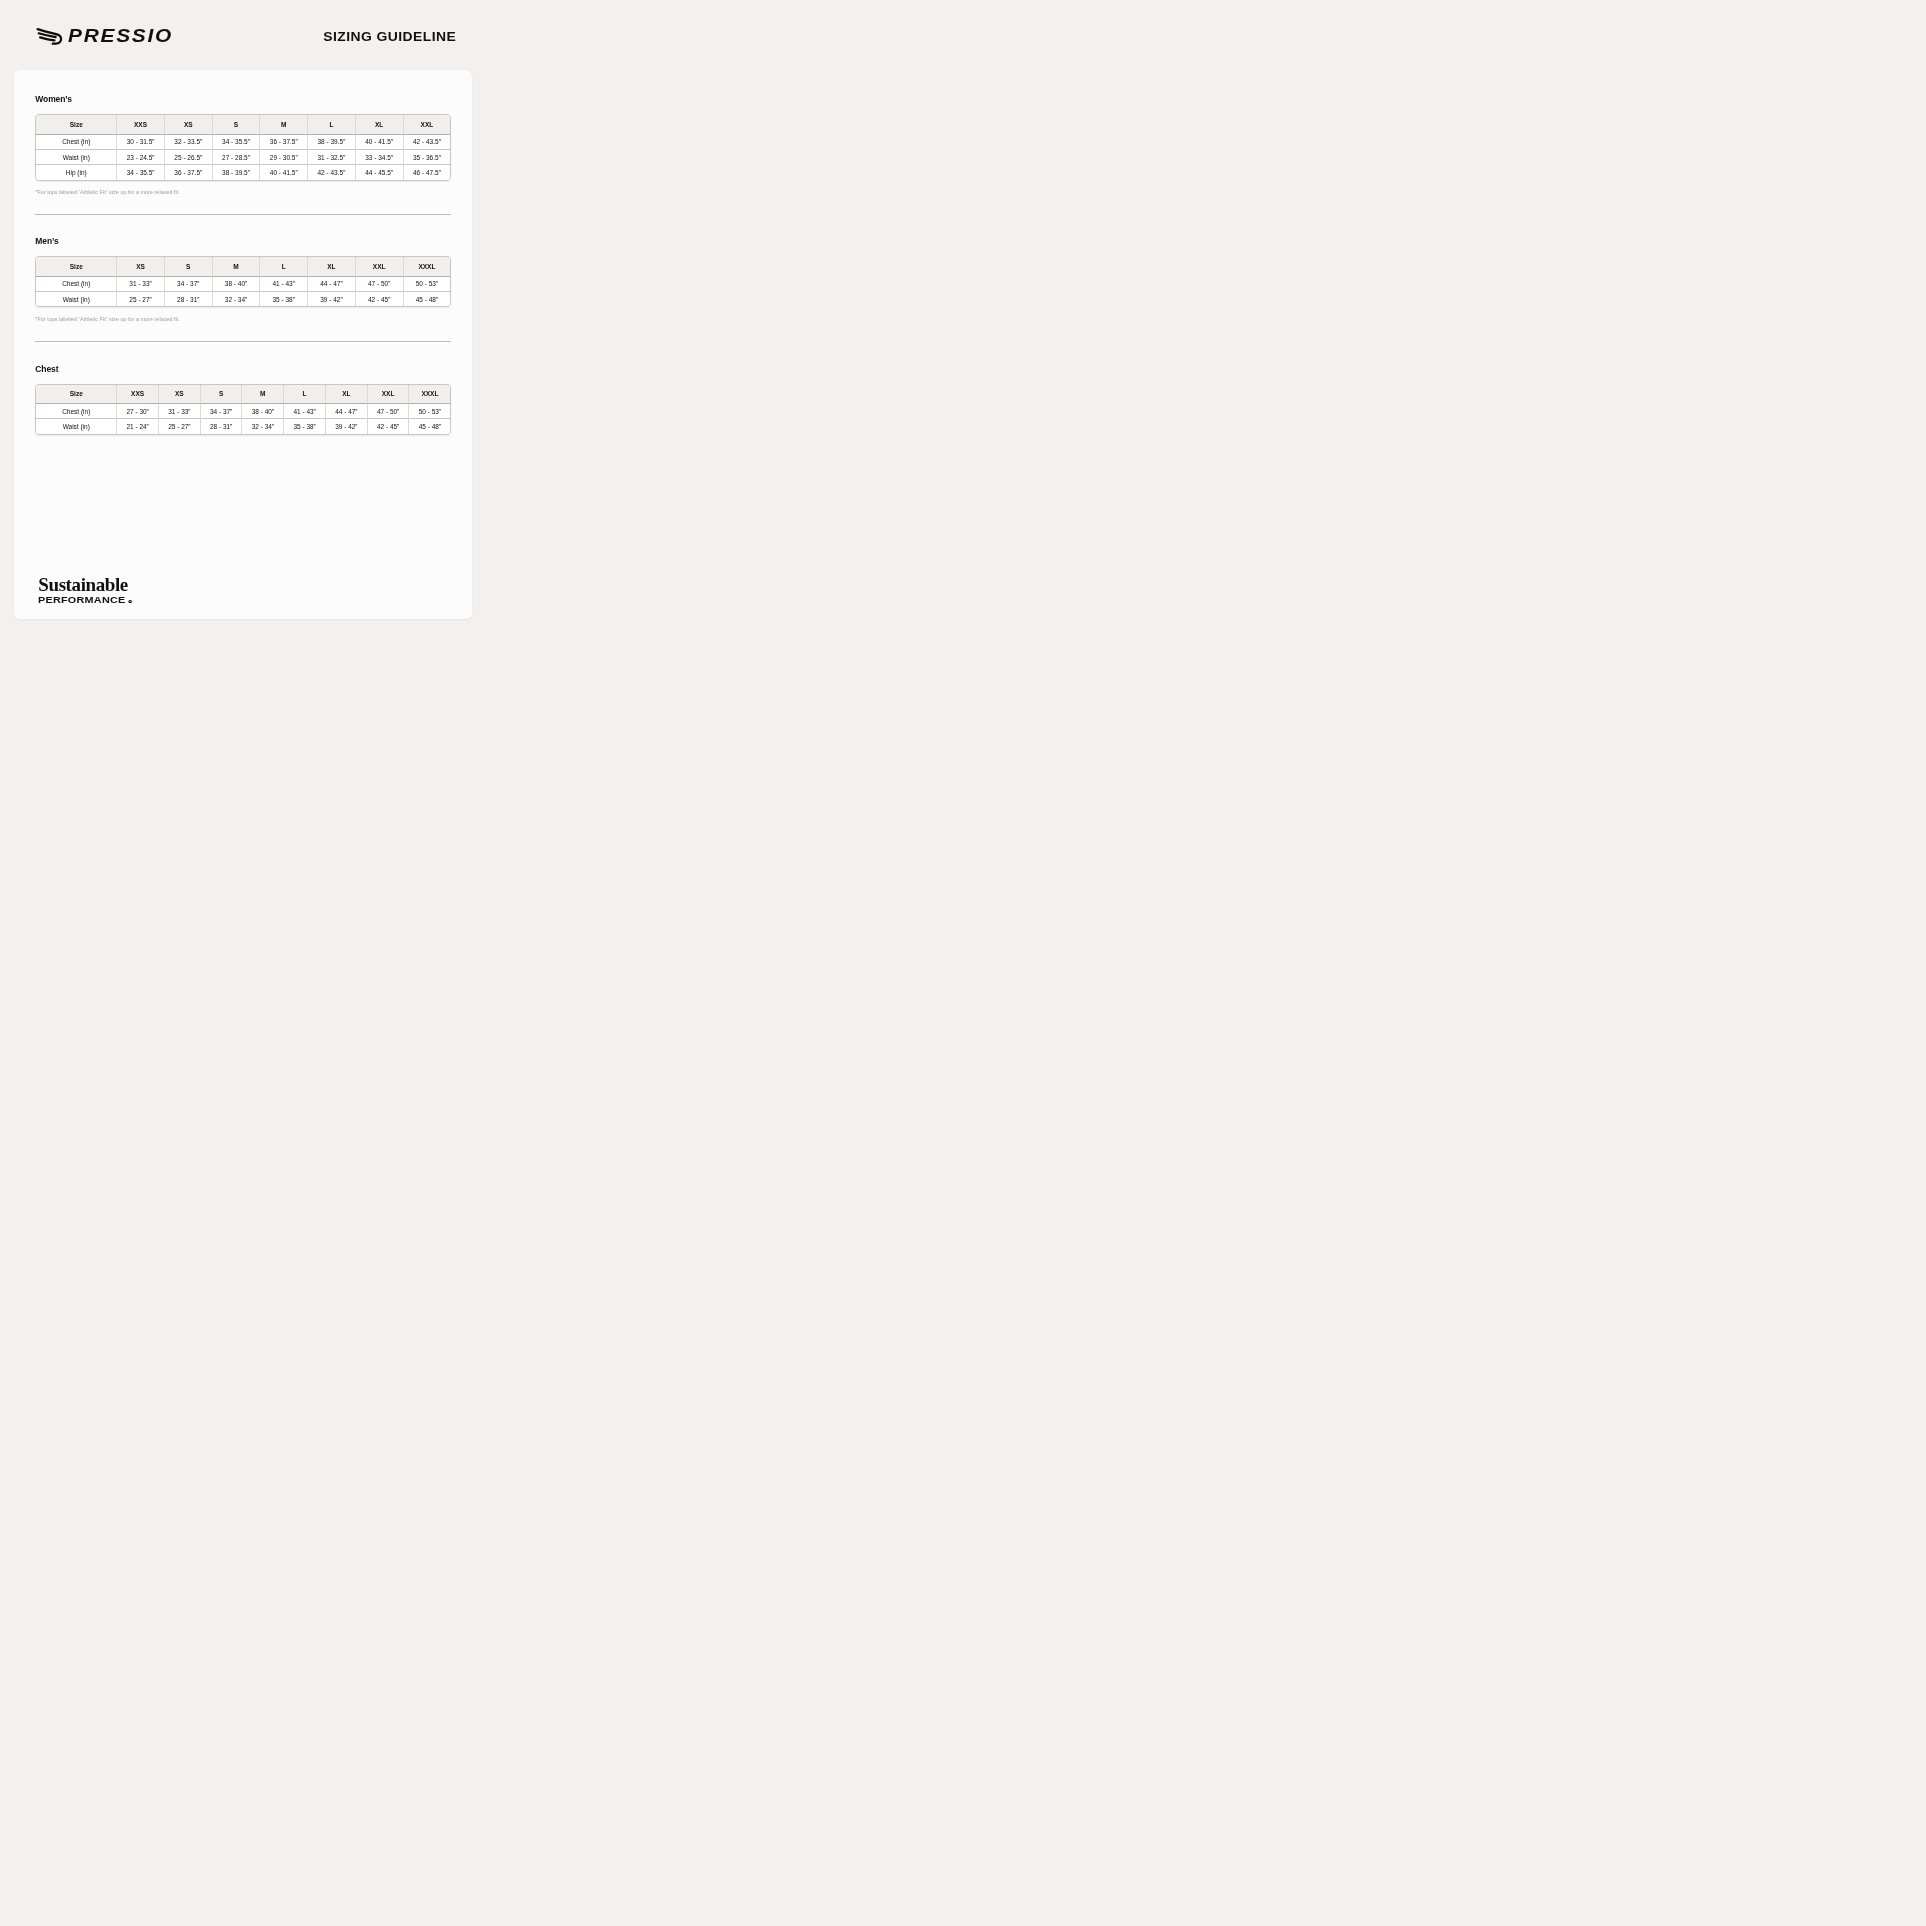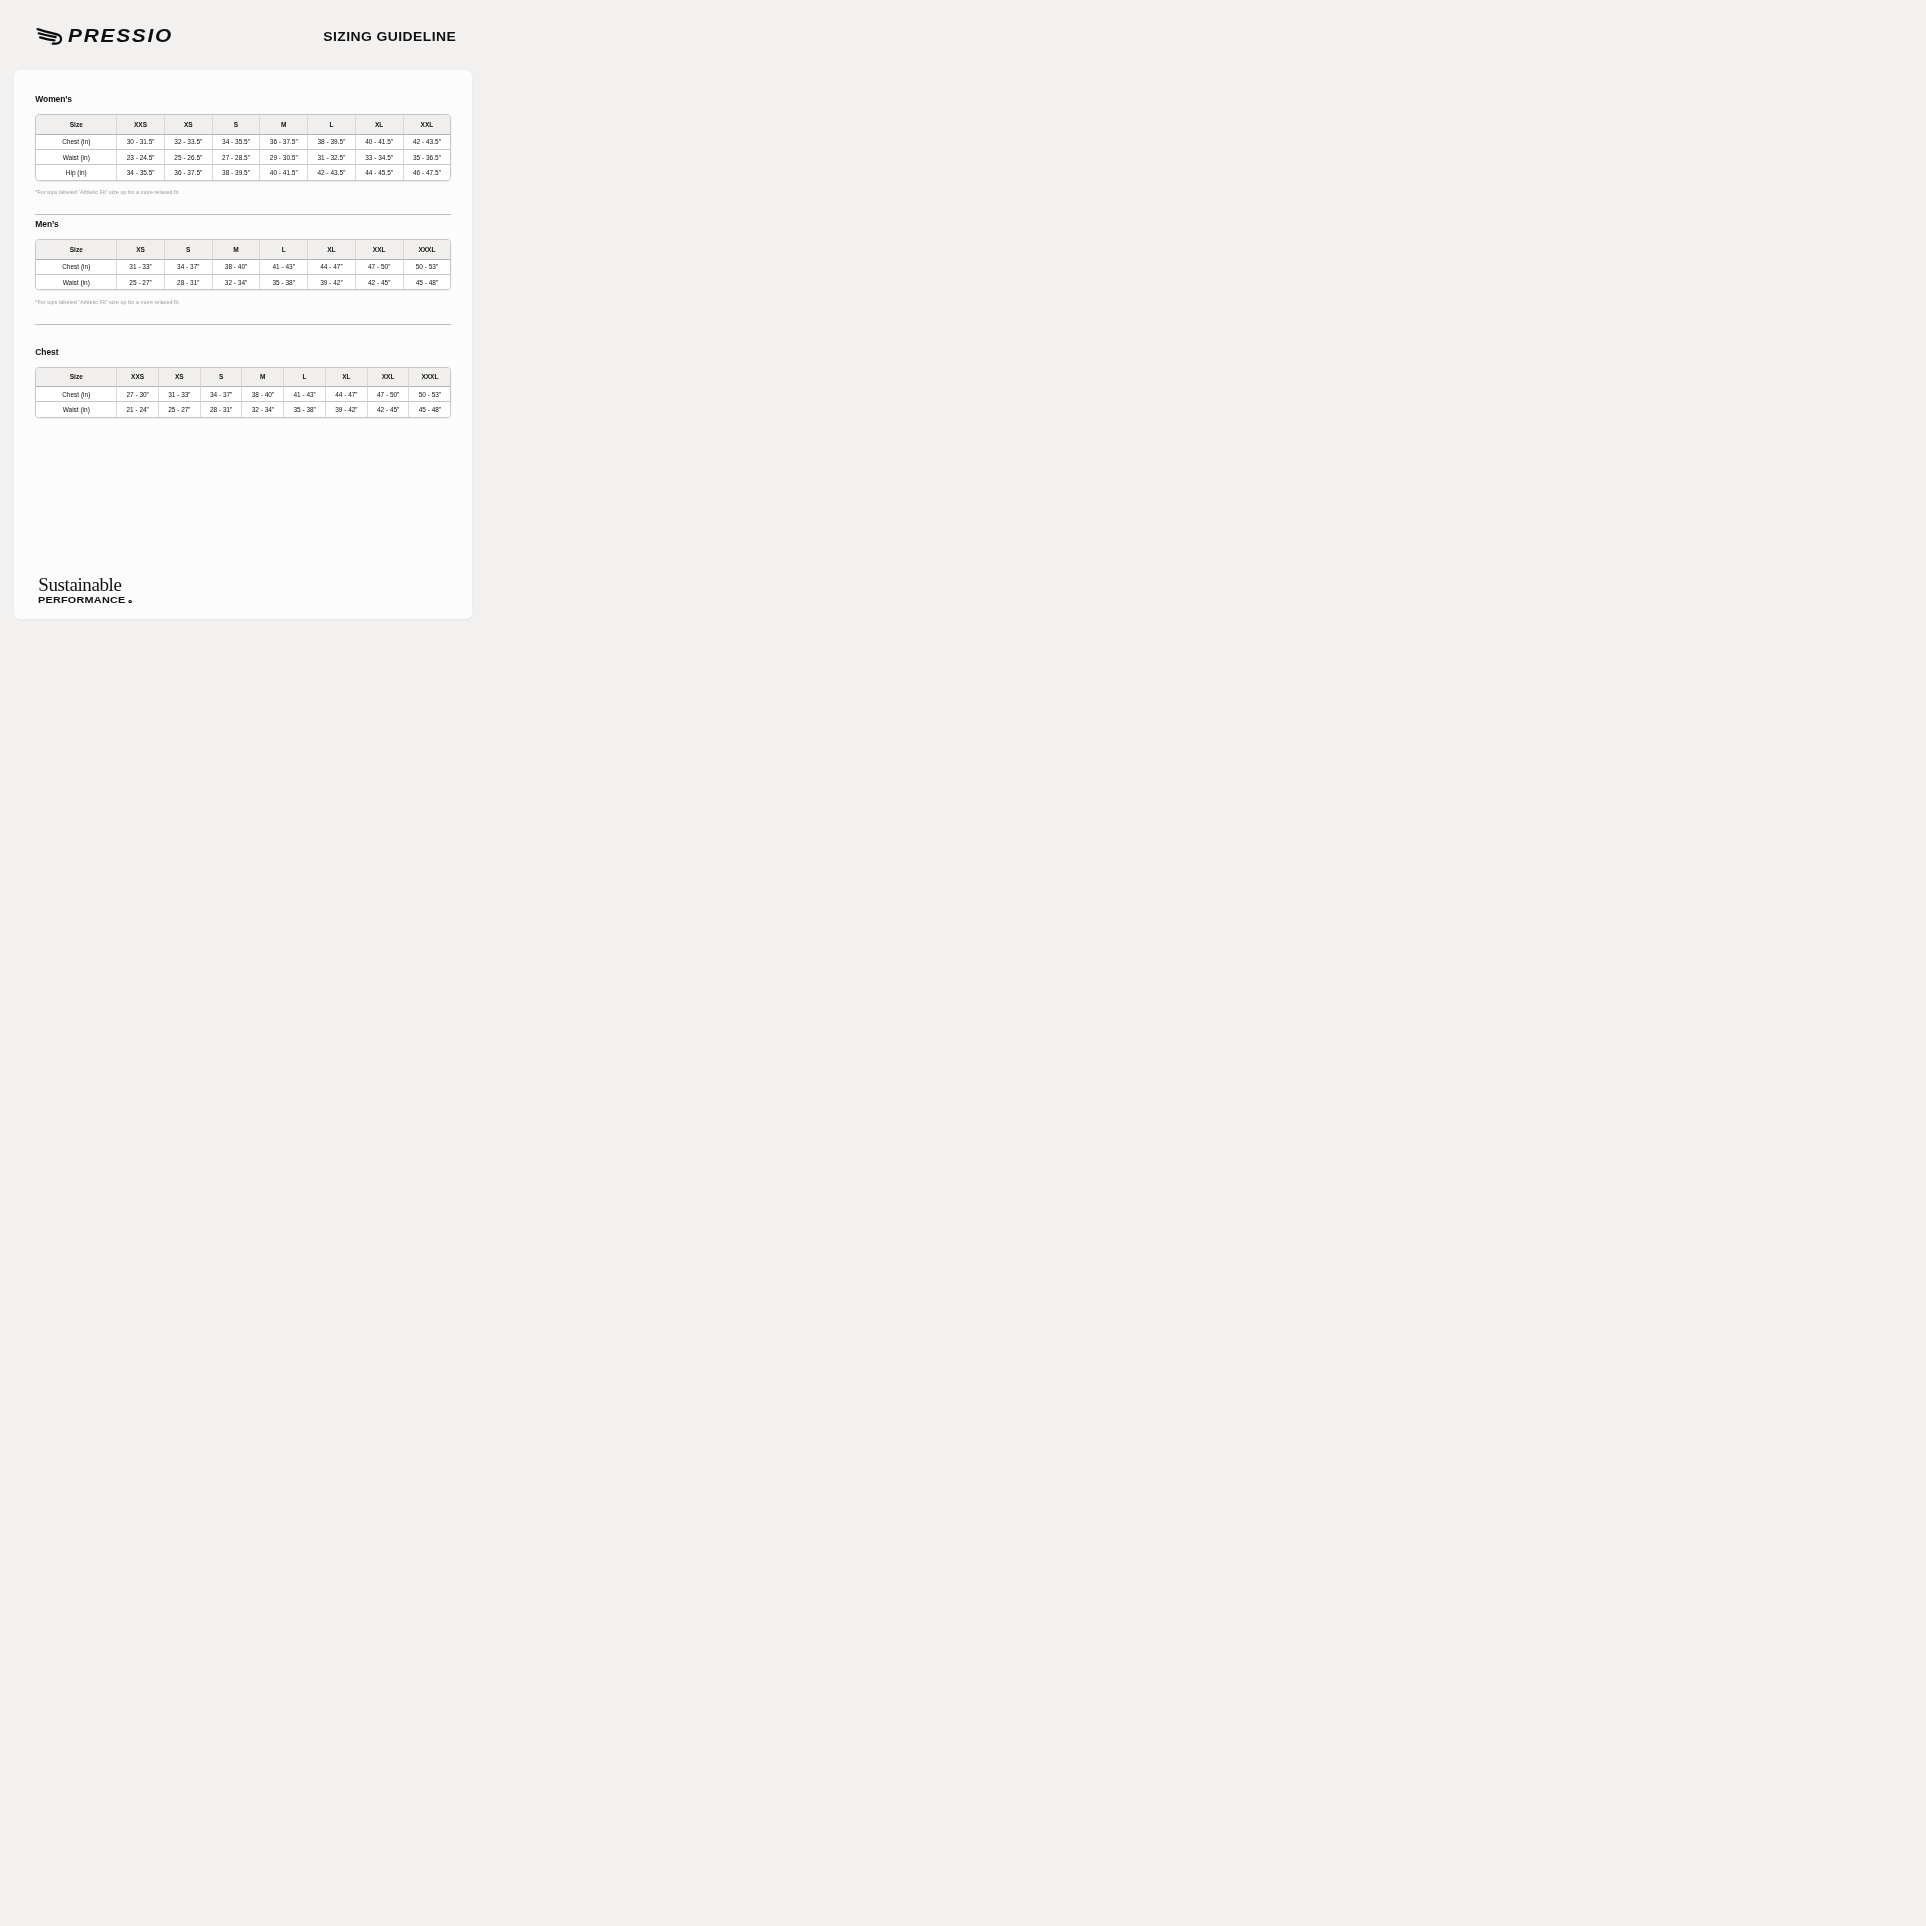--- a/index.html
+++ b/index.html
@@ -32,21 +32,21 @@
   .card {
     position:absolute; left:14.3px; top:70px; width:458px; height:549px;
     background:#fcfcfc; border-radius:6.2px;
     box-shadow:0 0.4px 2.3px rgba(0,0,0,0.05);
     padding:0 21px;
   }
   .section-title {
     font-size:8.5px; font-weight:bold; letter-spacing:-0.1px;
     margin:24px 0 10px 0;
   }
-  .section-title.mt2 { margin-top:4px; }
+  .section-title.mt2 { margin-top:21px; }
   .section-title.mt3 { margin-top:21.6px; }
 
   .table-wrap {
     border:0.4px solid #c8c6c4; border-radius:4.6px; overflow:hidden;
     background:#fff; box-shadow:0 0.8px 1.2px rgba(0,0,0,0.07);
   }
   table { width:100%; border-collapse:separate; border-spacing:0; table-layout:fixed; }
   th {
     background:#f1efed; font-weight:bold; font-size:6.5px;
     height:18.5px; text-align:center; vertical-align:middle;
@@ -62,21 +62,21 @@
   .footnote { margin-top:8.5px; font-size:5.4px; color:#9d9d9d; letter-spacing:0.04px; }
 
   hr.divider {
     border:none; border-top:0.8px solid #bfbdbb; height:0;
     margin:19px 0 0 0;
   }
 
   
   .footer { position:absolute; left:24px; bottom:14px; }
   .footer-serif {
-    font-family:"Liberation Serif", serif; font-weight:normal;
+    font-family:"Liberation Serif", serif; font-weight:bold;
     font-size:19px; line-height:1.02; letter-spacing:-0.4px;
   }
   .footer-sans {
     display:flex; align-items:baseline; margin-top:0.8px;
     font-weight:bold; font-size:8.9px; letter-spacing:0.2px;
     transform:scaleX(1.22); transform-origin:left center;
   }
   .ring {
     display:inline-block; width:3.5px; height:3.5px; border:1.2px solid #0c0c0c;
     border-radius:50%; margin-left:1.9px; position:relative; top:0px;

